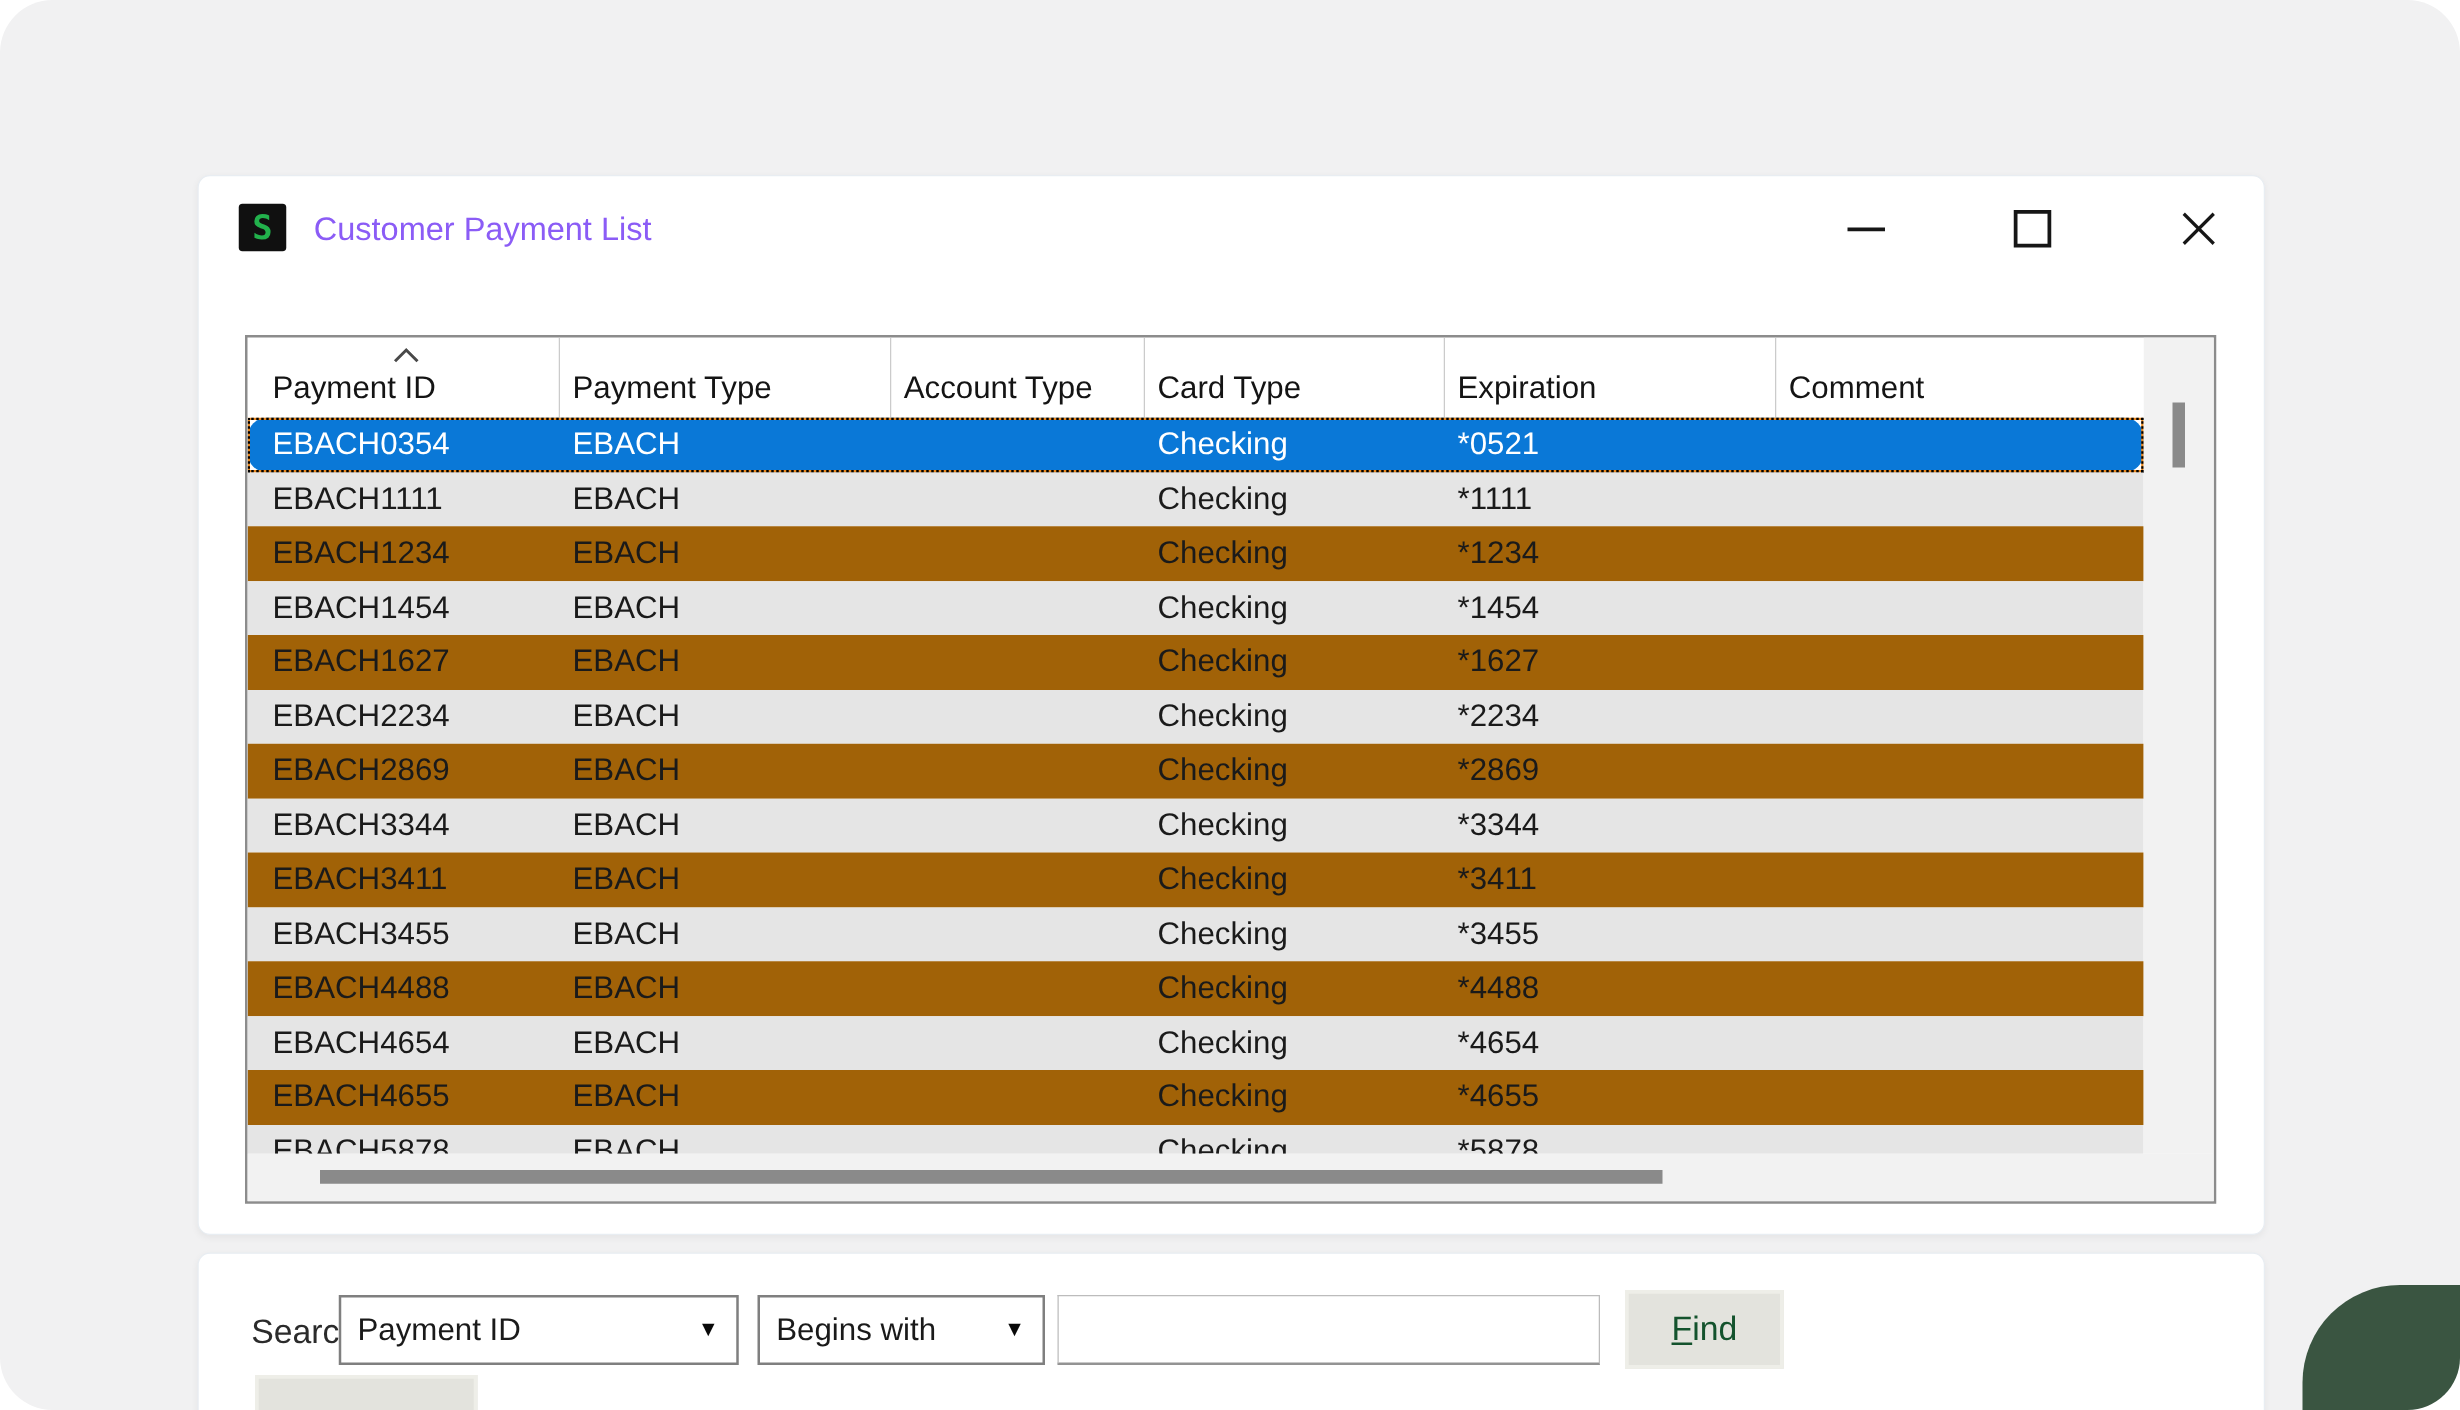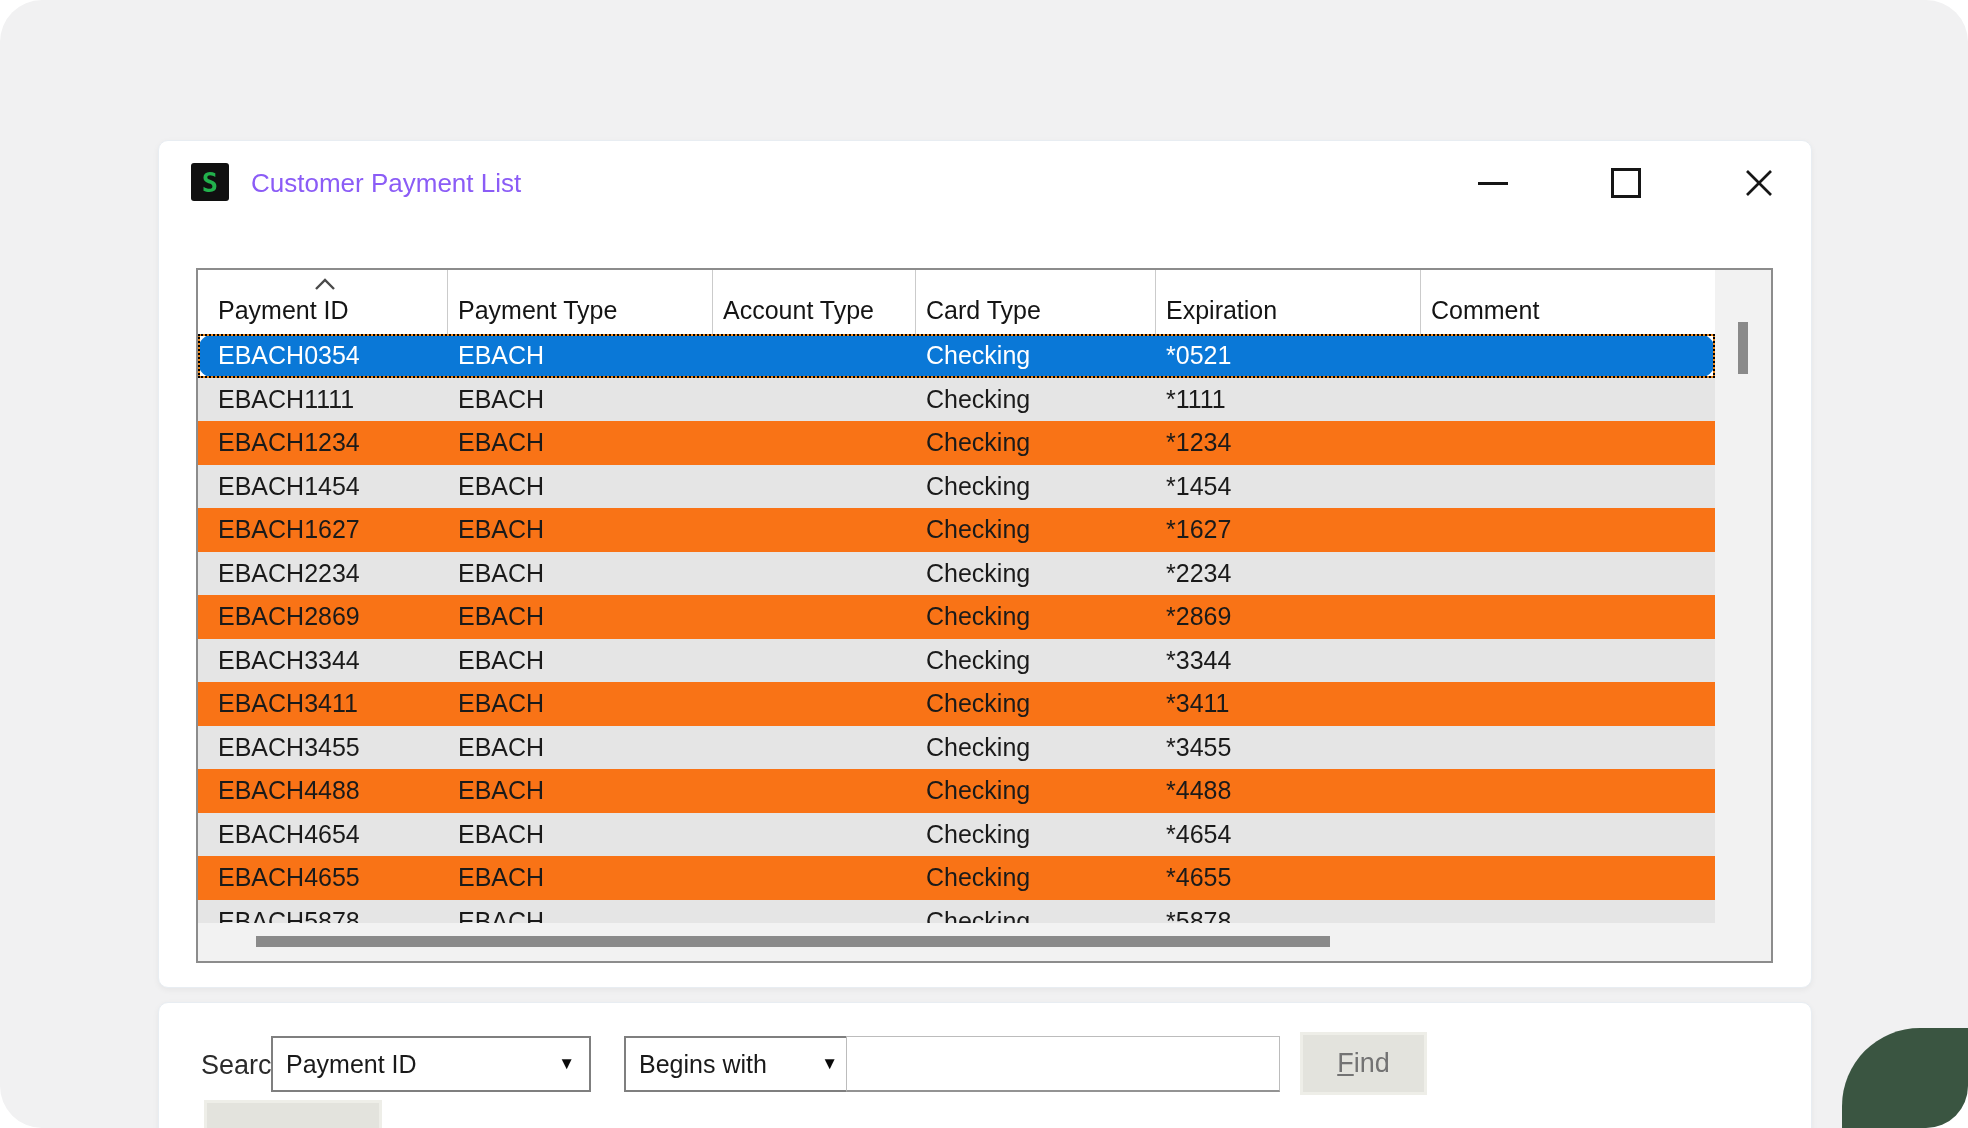--- a/index.html
+++ b/index.html
@@ -33,46 +33,46 @@
   .thead{position:absolute;left:0;top:0;width:1517px;height:64px;display:grid;
     grid-template-columns:250px 265px 203px 240px 265px 202px 1fr;}
   .hcell{display:flex;align-items:flex-end;padding:0 0 9px 10px;box-sizing:border-box;
     border-right:1px solid #cbcbcb;font-size:25px;color:#141414;white-space:nowrap;overflow:hidden;}
   .hcell:first-child{padding-left:20px;}
   .hcell:last-child{border-right:none;}
   .sort-caret{position:absolute;left:115px;top:7px;}
   .tbody{position:absolute;left:0;top:64px;width:1517px;height:589px;overflow:hidden;}
   .row{position:relative;height:43.5px;display:grid;
     grid-template-columns:250px 265px 203px 240px 265px 202px 1fr;
-    align-items:center;font-size:25px;background:#f97316;}
+    align-items:center;font-size:25px;background:#a16207;}
   .row.alt{background:#e5e5e5;}
   .row.selected{background:var(--sel,#0a78d7);color:#fff;border-radius:16px;}
   .row.selected::before{content:"";position:absolute;inset:0;border:2px solid #e8871e;pointer-events:none;}
   .row.selected::after{content:"";position:absolute;inset:0;border:2px dotted #000;pointer-events:none;}
   .cell{padding-left:10px;white-space:nowrap;overflow:hidden;}
   .cell:first-child{padding-left:20px;}
   
   .vscroll{position:absolute;top:0;right:0;width:56px;height:653px;background:#f2f2f2;}
   .vthumb{position:absolute;left:23px;top:52px;width:10px;height:52px;background:#8a8a8a;}
   .hscroll{position:absolute;left:0;bottom:0;width:100%;height:38px;background:#f2f2f2;}
   .hthumb{position:absolute;left:58px;top:13px;width:1074px;height:11px;background:#8a8a8a;}
 
   
   .search-label{position:absolute;left:42px;top:47px;font-size:27px;color:#2b2b2b;}
   .combo{position:absolute;top:33px;height:56px;border:2px solid #7f7f7f;background:#fff;
     box-sizing:border-box;display:flex;align-items:center;cursor:default;}
   .combo-field{left:112px;width:320px;}
-  .combo-op{left:465px;width:230px;}
+  .combo-op{left:447px;width:230px;}
   .combo .val{padding-left:13px;font-size:25px;white-space:nowrap;overflow:hidden;flex:1;}
   .combo .arrow{font-size:17px;color:#090909;padding-right:14px;}
   .search-input{position:absolute;left:687px;top:33px;width:434px;height:56px;box-sizing:border-box;
     border:1px solid #bcbcbc;border-bottom:2px solid #939393;font-size:25px;padding:0 10px;
     font-family:"Liberation Sans",sans-serif;background:#fff;}
   .push{background:#e3e3dd;border:3px solid #eeeee8;cursor:pointer;box-sizing:border-box;
-    font-family:"Liberation Sans",sans-serif;color:#737373;}
+    font-family:"Liberation Sans",sans-serif;color:#14532d;}
   .find-btn{position:absolute;left:1141px;top:29px;width:127px;height:63px;font-size:27px;}
   .filters-btn{position:absolute;left:45px;top:97px;width:178px;height:72px;font-size:27px;
     color:#30303c;padding-top:10px;}
   .push .lbl{display:block;}
   .push .lbl::first-letter{text-decoration:underline;}
 </style>
 </head>
 <body>
 
 <div class="screen" style="--sel: #0a78d7; --green: #22b14c; --corner: #3a5541;">

